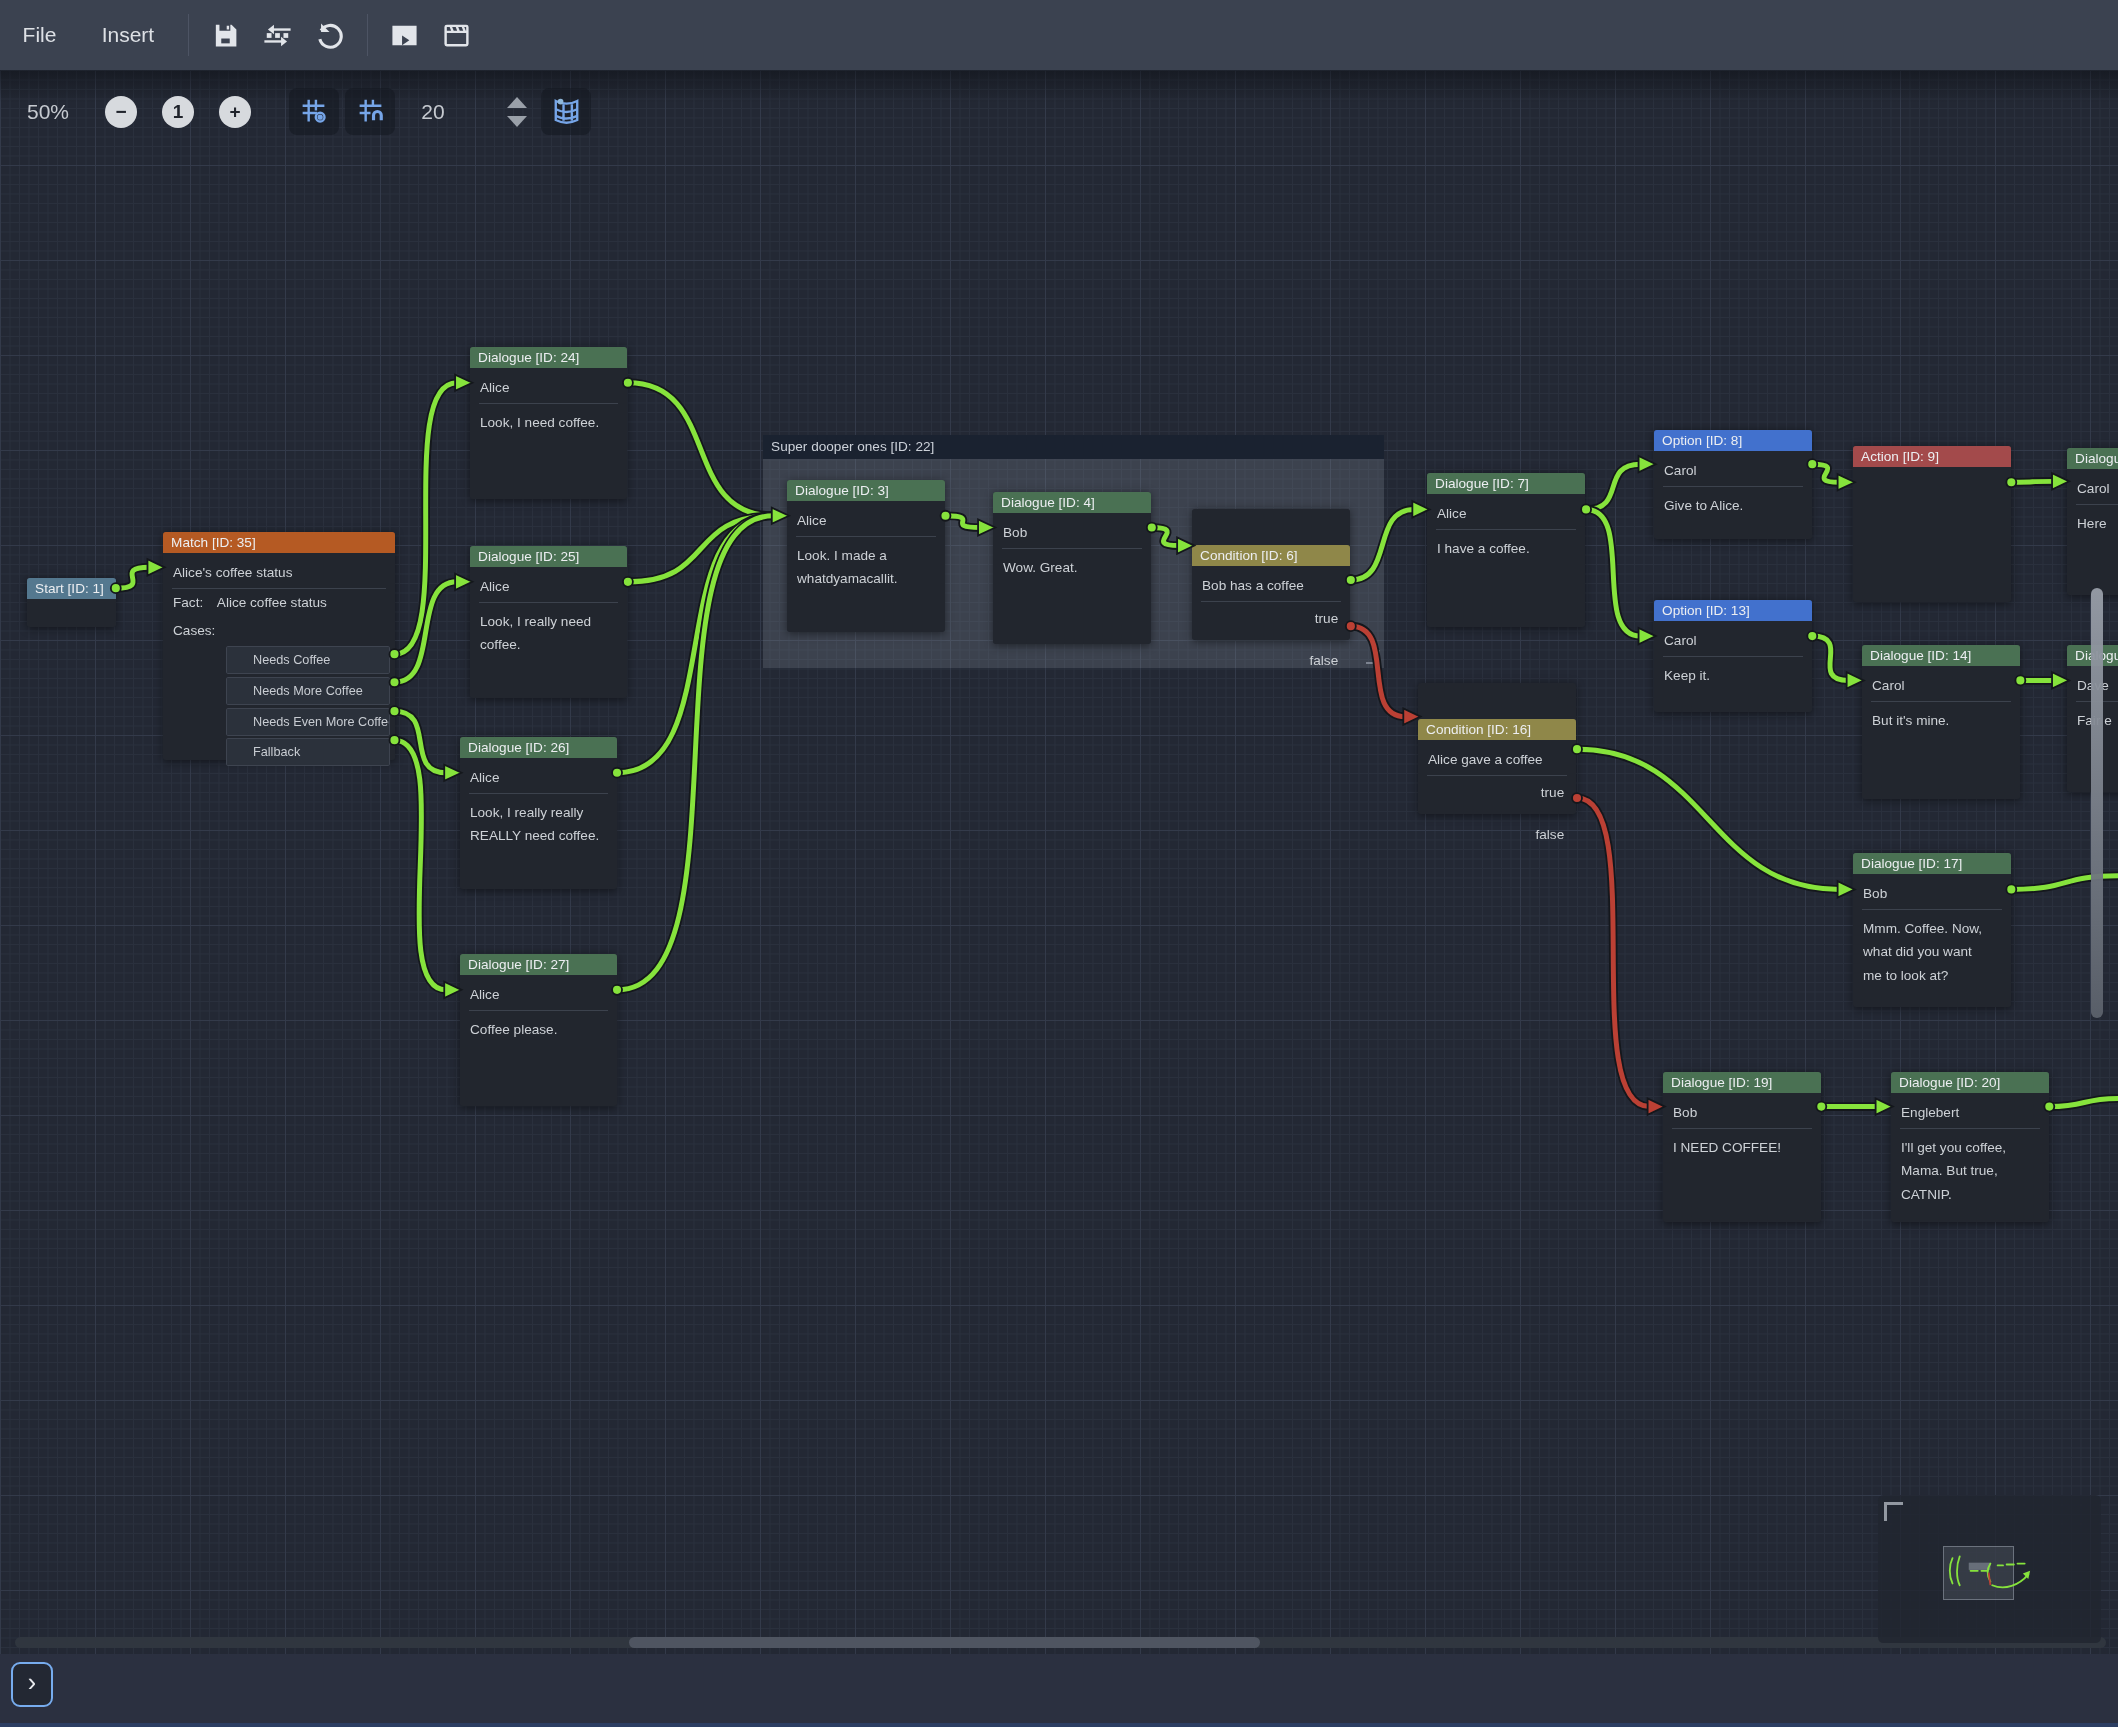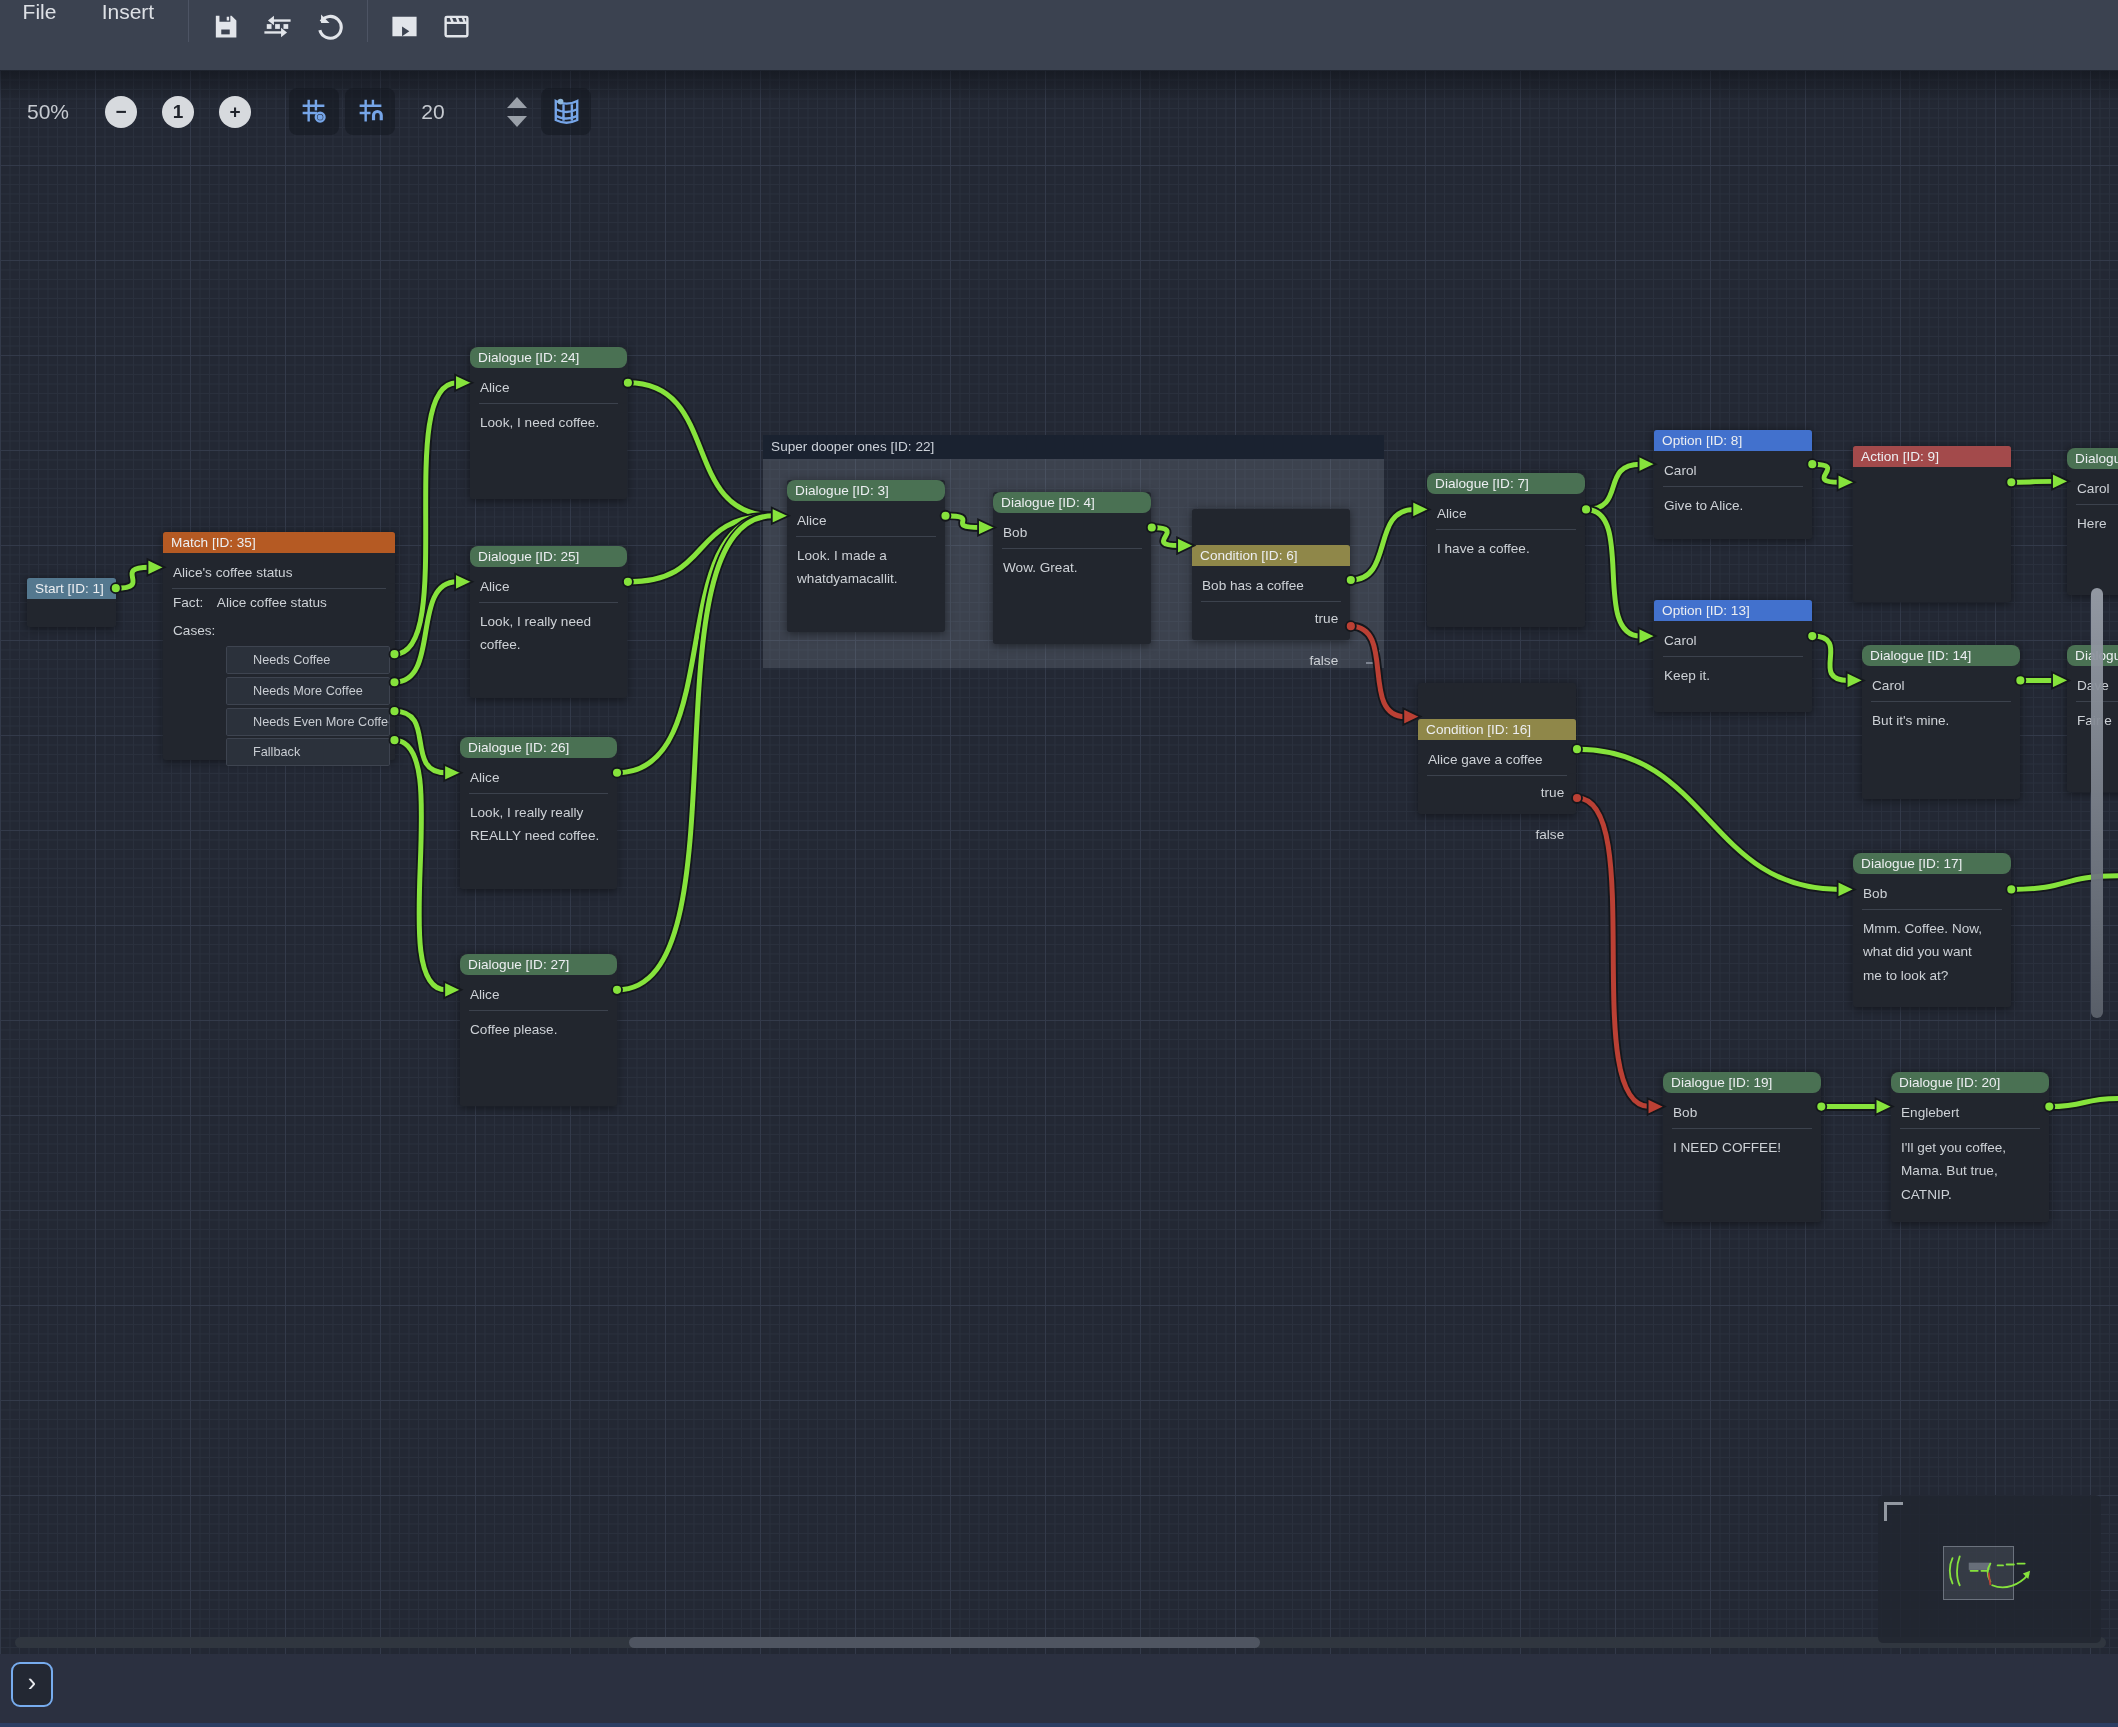--- a/index.html
+++ b/index.html
@@ -1,21 +1,21 @@
 <!DOCTYPE html>
 <html style="font-size:14.5px"><head>
 <meta charset="utf-8">
 <style>
   html,body{margin:0;padding:0;background:#232834;}
   #app{position:relative;width:2119px;height:1728px;background:#232834;overflow:hidden;
        font-family:"Liberation Sans","DejaVu Sans",sans-serif;}
 
   
   .menubar{position:absolute;top:0;left:0;width:2119px;height:70px;background:#3b4250;
-           display:flex;z-index:10;}
+           display:flex;align-items:center;z-index:10;}
   .menu-item{color:#dde0e5;font-size:21px;padding:0 22.6px;cursor:default;}
   .vsep{width:0.9px;height:42px;background:#4d5464;margin:0 11px;}
   .icon-btn{width:52px;height:52px;display:flex;align-items:center;justify-content:center;border-radius:5.4px;}
   .icon-btn svg{display:block;}
 
   
   #graph{position:absolute;top:70px;left:0;width:2119px;height:1584px;overflow:hidden;
     background-color:#232834;
     background-image:
       linear-gradient(#333a4a 0.9px,transparent 0.9px),
@@ -39,21 +39,21 @@
             border-bottom:11px solid #9aa0a9;margin-bottom:8.1px;}
   .spin .dn{width:0;height:0;border-left:10px solid transparent;border-right:10px solid transparent;
             border-top:11px solid #9aa0a9;}
 
   
   .node{position:absolute;background:#22262e;border-radius:2.7px;box-shadow:0 1.8px 8.1px rgba(0,0,0,.45);z-index:2;}
   .nh{height:21px;line-height:21px;font-size:13.6px;color:#eceef1;padding:0 8.1px;border-radius:2.7px 2.7px 0 0;
       white-space:nowrap;overflow:hidden;}
   .start    .nh{background:#54788f;}
   .match    .nh{background:#b55a23;}
-  .dialogue .nh{background:#4a7153;border-radius:8px;}
+  .dialogue .nh{background:#4a7153;}
   .condition.node .nh{background:#8f8749;margin-top:36px;}
   .option   .nh{background:#4271cd;}
   .action   .nh{background:#a34a4b;}
   .group{background:rgba(150,158,173,.22);box-shadow:none;z-index:1;border-radius:0;}
   .group .nh{background:#1a2230;height:23.5px;line-height:23.5px;color:#ccd1d9;border-radius:0;}
   .nbody{padding-top:3.6px;}
   .row{display:flex;align-items:center;height:31px;padding:0 10px;font-size:13.6px;color:#cdd1d6;
        white-space:nowrap;overflow:hidden;}
   .row.trunc{display:block;line-height:31px;text-overflow:ellipsis;}
   .hr{border-top:0.9px solid #3c424d;margin:0 9px;}

